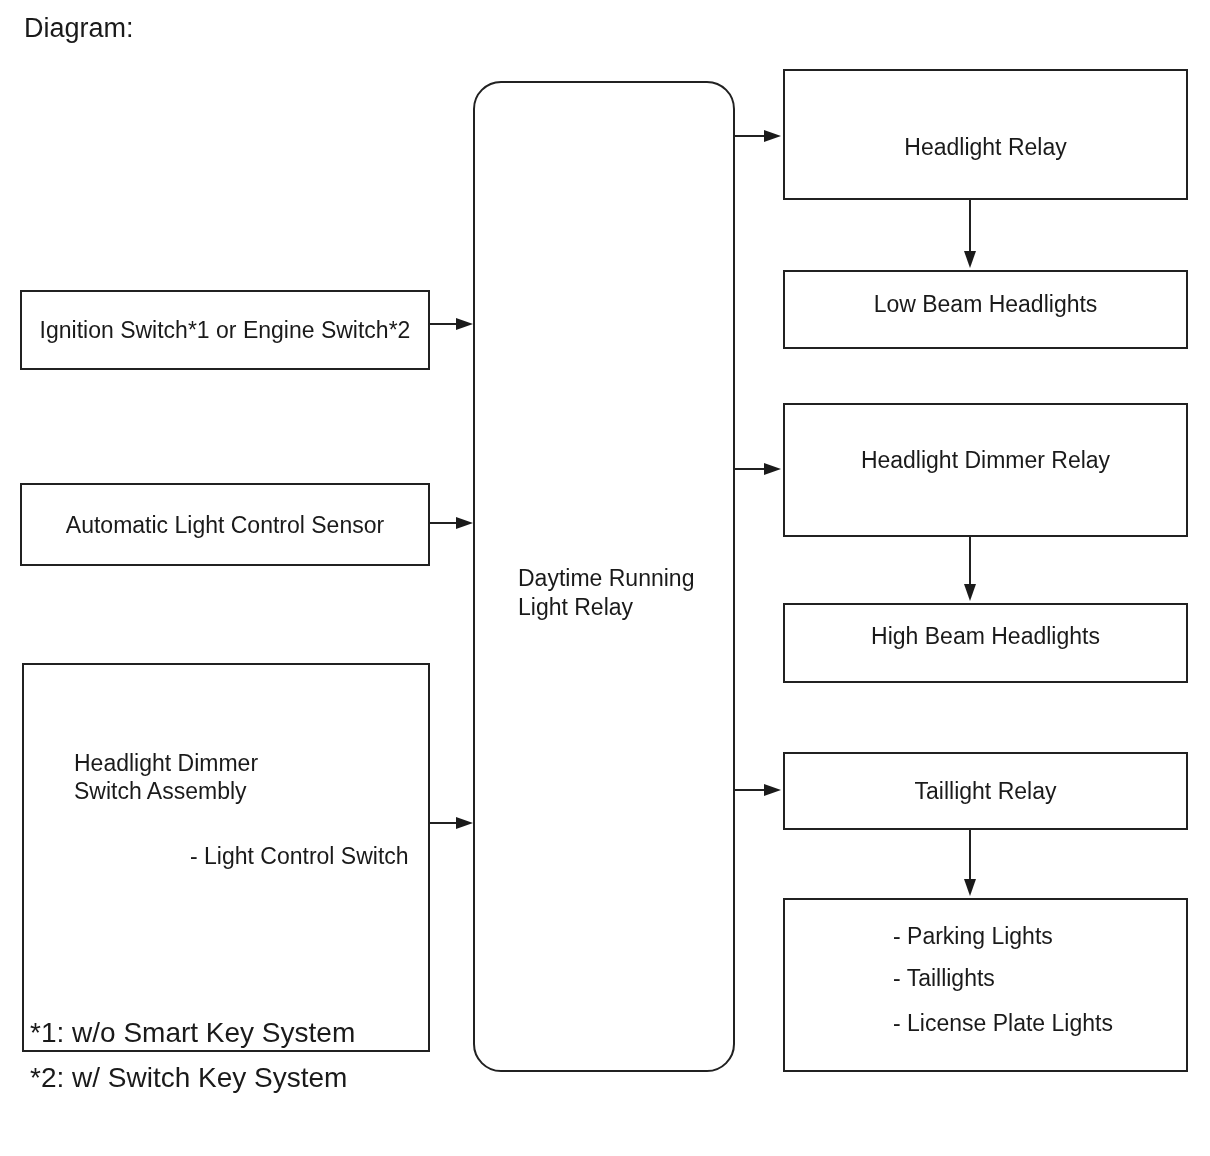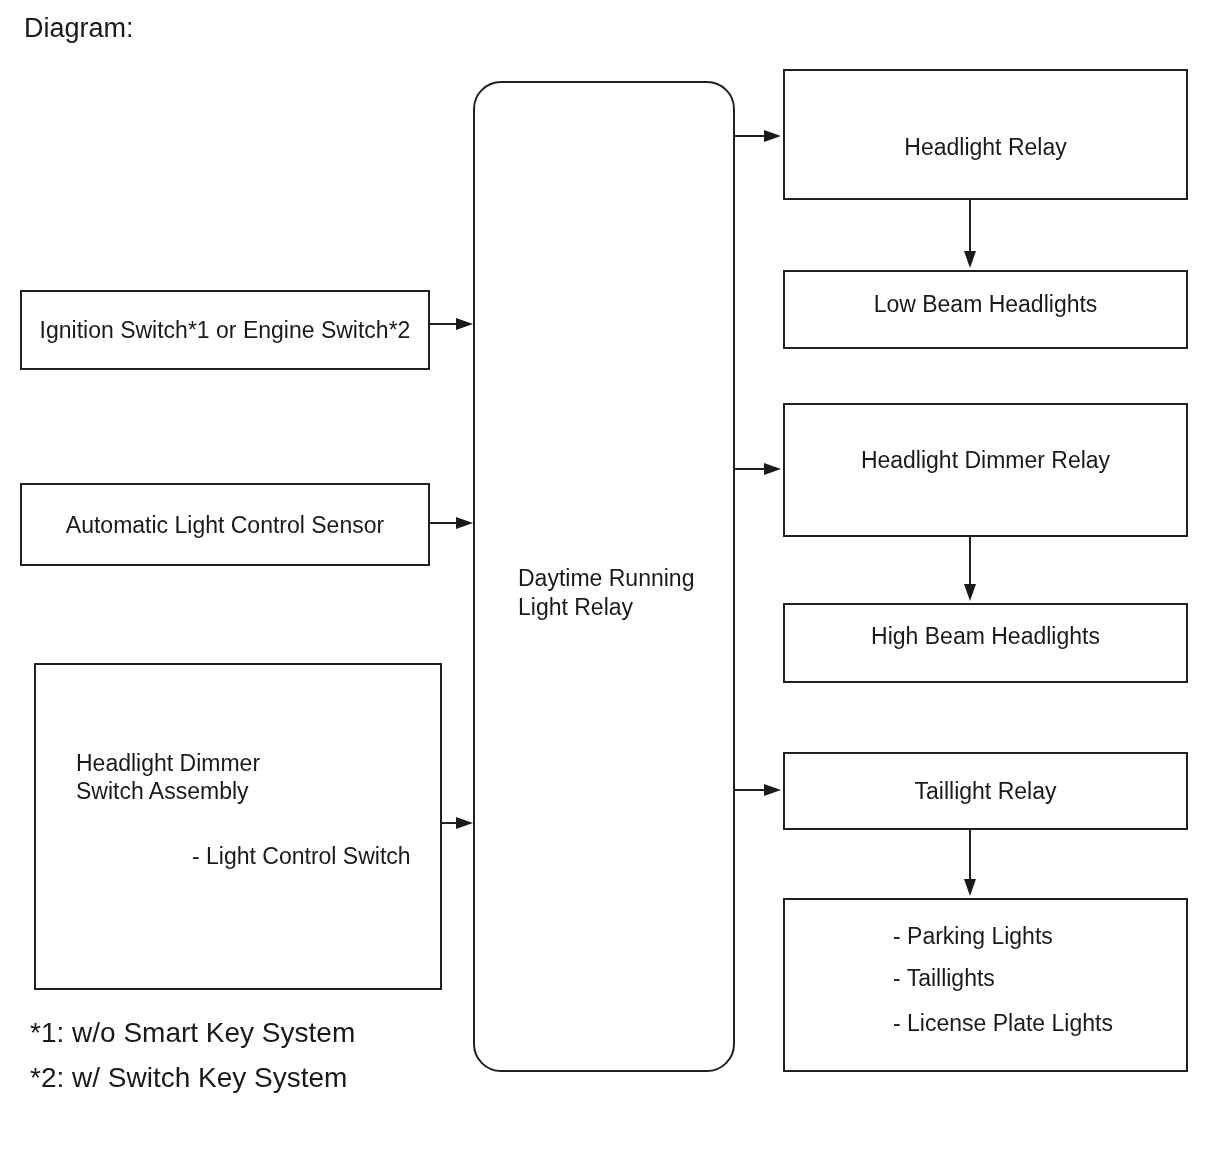--- a/index.html
+++ b/index.html
@@ -49,21 +49,21 @@
   .box.top-center {
     align-items: flex-start;
     justify-content: center;
     text-align: center;
   }
   .nowrap { white-space: nowrap; }
 
   
   .box-ignition   { left: 20px; top: 284px; width: 410px; height: 80px; margin-top: 6px; }
   .box-sensor     { left: 20px; top: 483px; width: 410px; height: 83px; }
-  .box-dimmer-sw  { left: 34px; top: 663px; width: 408px; height: 327px; display: block; }
+  .box-dimmer-sw  { left: 22px; top: 663px; width: 408px; height: 389px; display: block; padding-left: 10px; }
   .box-dimmer-sw .assembly-lines {
     padding: 84px 0 0 40px;
     line-height: 28px;
   }
   .box-dimmer-sw .sub-item {
     margin: 37px 0 0 116px;
     line-height: 28px;
   }
 
   

